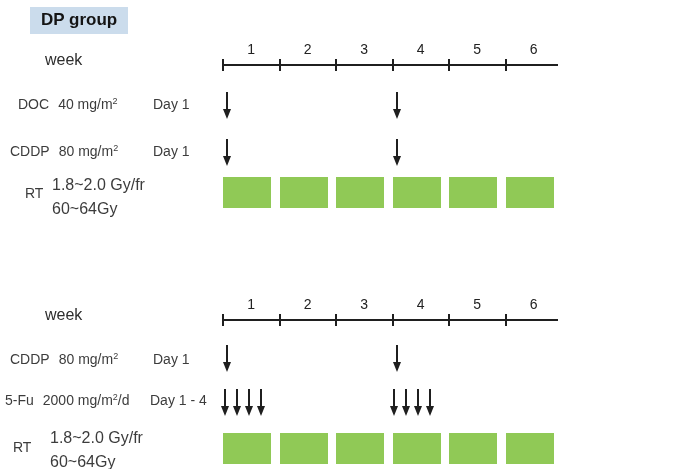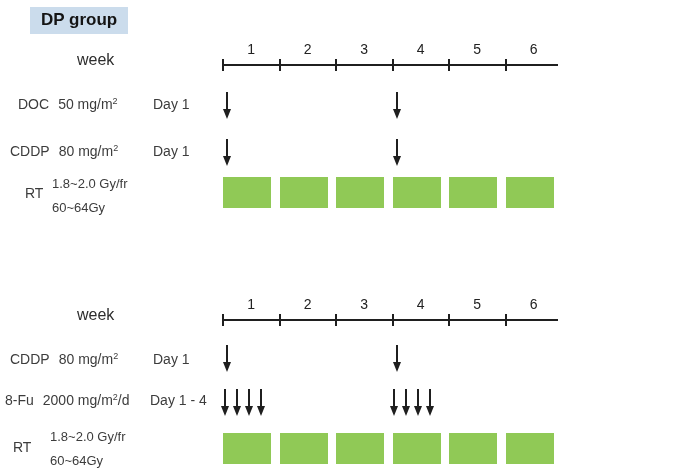--- a/index.html
+++ b/index.html
@@ -29,21 +29,20 @@
     padding: 4px 11px 5px 11px;
     line-height: 18px;
     white-space: nowrap;
   }
   .week-label {
     position: absolute;
     left: 45px;
     font-size: 16px;
     color: #2d2d2d;
     white-space: nowrap;
-    margin-left: 32px;
   }
   .weeknums {
     position: absolute;
     left: 223px;
     width: 452px;
     display: flex;
   }
   .weeknums span {
     width: 56.5px;
     text-align: center;
@@ -72,21 +71,21 @@
     color: var(--text);
   }
   .row-label sup {
     font-size: 9px;
     line-height: 0;
     vertical-align: 5px;
   }
   .gap { display: inline-block; width: 9px; }
   .rt-line {
     position: absolute;
-    font-size: 13px;
+    font-size: 16px;
     white-space: nowrap;
     color: var(--text);
   }
   .arrow {
     display: block;
     width: 10px;
     height: 27px;
   }
   .arrow line { stroke: var(--ink); stroke-width: 2; }
   .arrow polygon { fill: var(--ink); }
@@ -133,21 +132,21 @@
     <i class="tick" style="left:55.5px"></i>
     <i class="tick" style="left:112px"></i>
     <i class="tick" style="left:168.5px"></i>
     <i class="tick" style="left:225px"></i>
     <i class="tick" style="left:281.5px"></i>
     <i class="tick" style="left:338px"></i>
     <i class="tick" style="left:394.5px"></i>
     <i class="tick" style="left:450px"></i>
   </div>
 
-  <div class="row-label" style="left:18px; top:96px"><span>DOC</span><span class="gap"></span><span><span>50 mg/m</span><sup>2</sup><span></span></span></div>
+  <div class="row-label" style="left:18px; top:96px"><span>DOC</span><span class="gap"></span><span><span>40 mg/m</span><sup>2</sup><span></span></span></div>
   <div class="sched" style="left:153px; top:96px">Day 1</div>
   <div class="arrow-single" style="left:222px; top:92px">
       <svg class="arrow" viewBox="0 0 10 27">
         <line x1="5" y1="0" x2="5" y2="18"></line>
         <polygon points="1,17 9,17 5,27"></polygon>
       </svg>
     </div>
   <div class="arrow-single" style="left:392px; top:92px">
       <svg class="arrow" viewBox="0 0 10 27">
         <line x1="5" y1="0" x2="5" y2="18"></line>
@@ -216,21 +215,21 @@
         <polygon points="1,17 9,17 5,27"></polygon>
       </svg>
     </div>
   <div class="arrow-single" style="left:392px; top:345px">
       <svg class="arrow" viewBox="0 0 10 27">
         <line x1="5" y1="0" x2="5" y2="18"></line>
         <polygon points="1,17 9,17 5,27"></polygon>
       </svg>
     </div>
 
-  <div class="row-label" style="left:5px; top:392px"><span>8-Fu</span><span class="gap"></span><span><span>2000 mg/m</span><sup>2</sup><span>/d</span></span></div>
+  <div class="row-label" style="left:5px; top:392px"><span>5-Fu</span><span class="gap"></span><span><span>2000 mg/m</span><sup>2</sup><span>/d</span></span></div>
   <div class="sched" style="left:150px; top:392px">Day 1 - 4</div>
   <div class="arrow-cluster" style="left:220px; top:389px">
     <svg class="arrow" viewBox="0 0 10 27">
         <line x1="5" y1="0" x2="5" y2="18"></line>
         <polygon points="1,17 9,17 5,27"></polygon>
       </svg>
     <svg class="arrow" viewBox="0 0 10 27">
         <line x1="5" y1="0" x2="5" y2="18"></line>
         <polygon points="1,17 9,17 5,27"></polygon>
       </svg>

